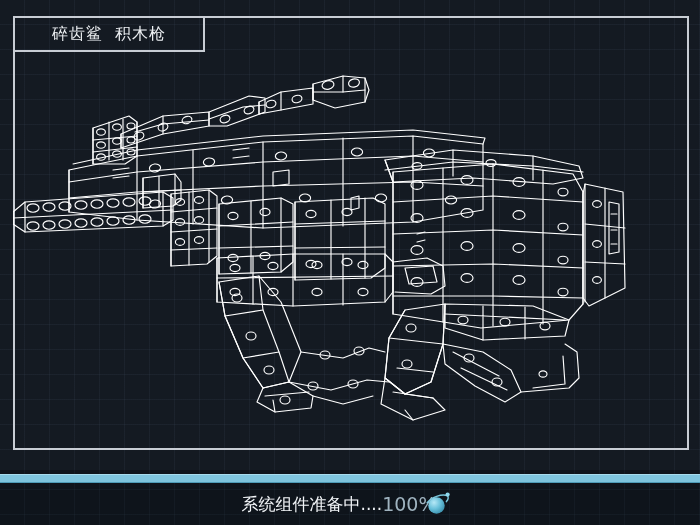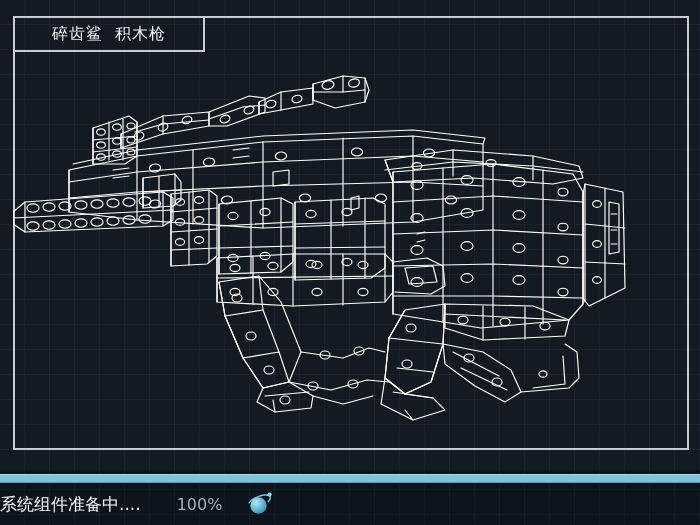--- a/index.html
+++ b/index.html
@@ -88,34 +88,33 @@
     background:#7ec4dd;
     border-top:1px solid #a6dbec;
     border-bottom:1px solid #4e9cb8;
   }
 
   
   .status-row {
     position:absolute;
     left:0px; top:487px;
     width:700px; height:34px;
-    display:flex; align-items:center; justify-content:flex-start;
+    display:flex; align-items:center; justify-content:center;
     padding-right:6px;
-    gap:36px;
   }
   .status-text {
     color:#f2f5f8;
     font-size:17px;
     font-family:"DejaVu Sans", sans-serif;
     letter-spacing:0px;
     white-space:pre;
   }
   .status-pct {
     color:#9fb3bf;
-    font-size:16px;
+    font-size:19px;
     font-family:"DejaVu Sans", sans-serif;
     margin-left:0px;
   }
   .spinner {
     position:relative;
     width:30px; height:30px;
     margin-left:-14px;
   }
 </style>
 </head>

